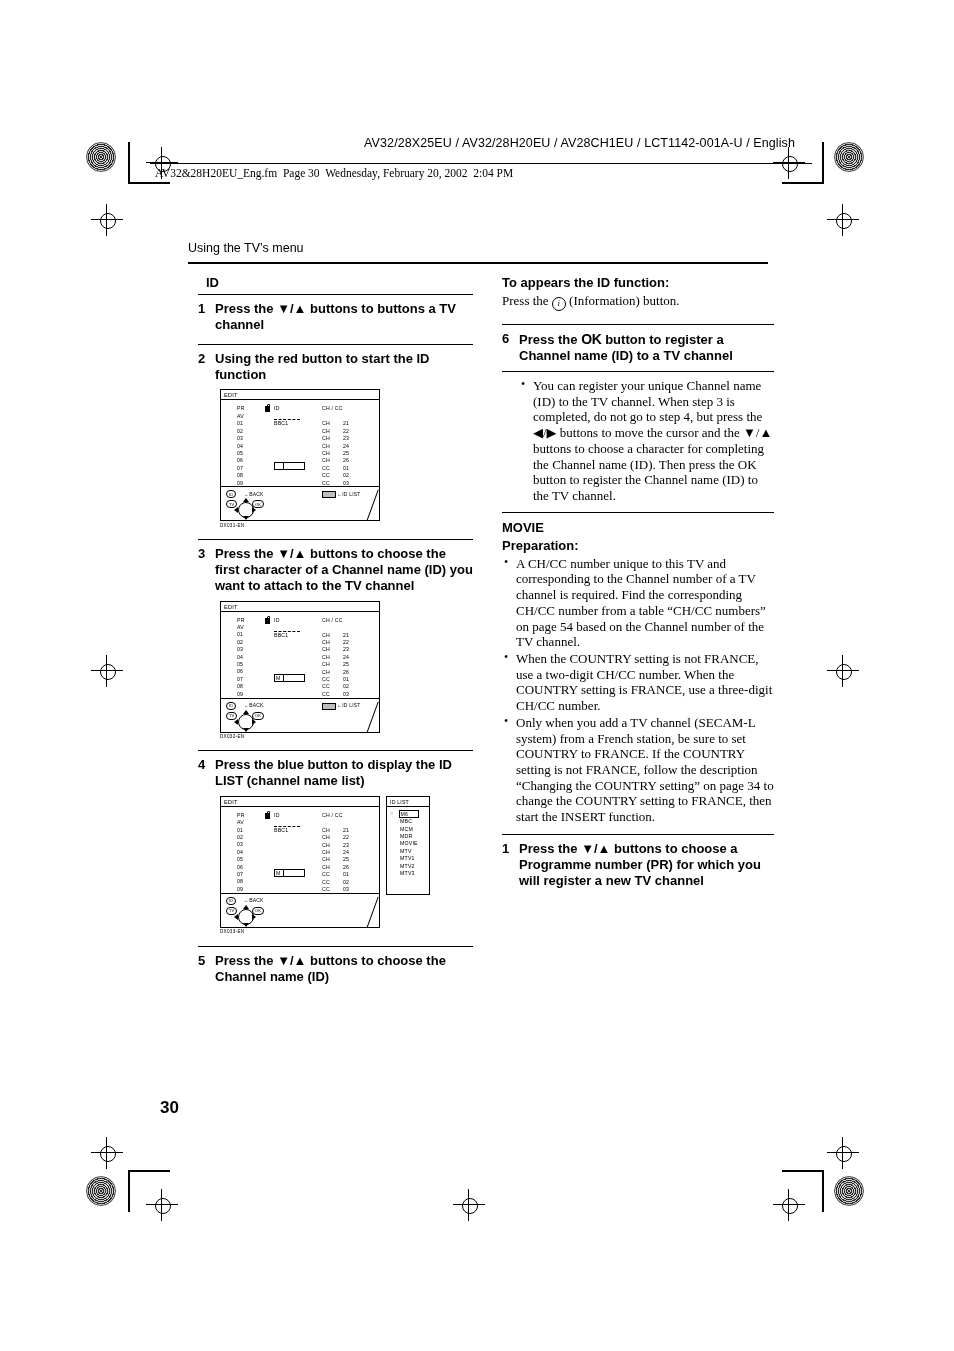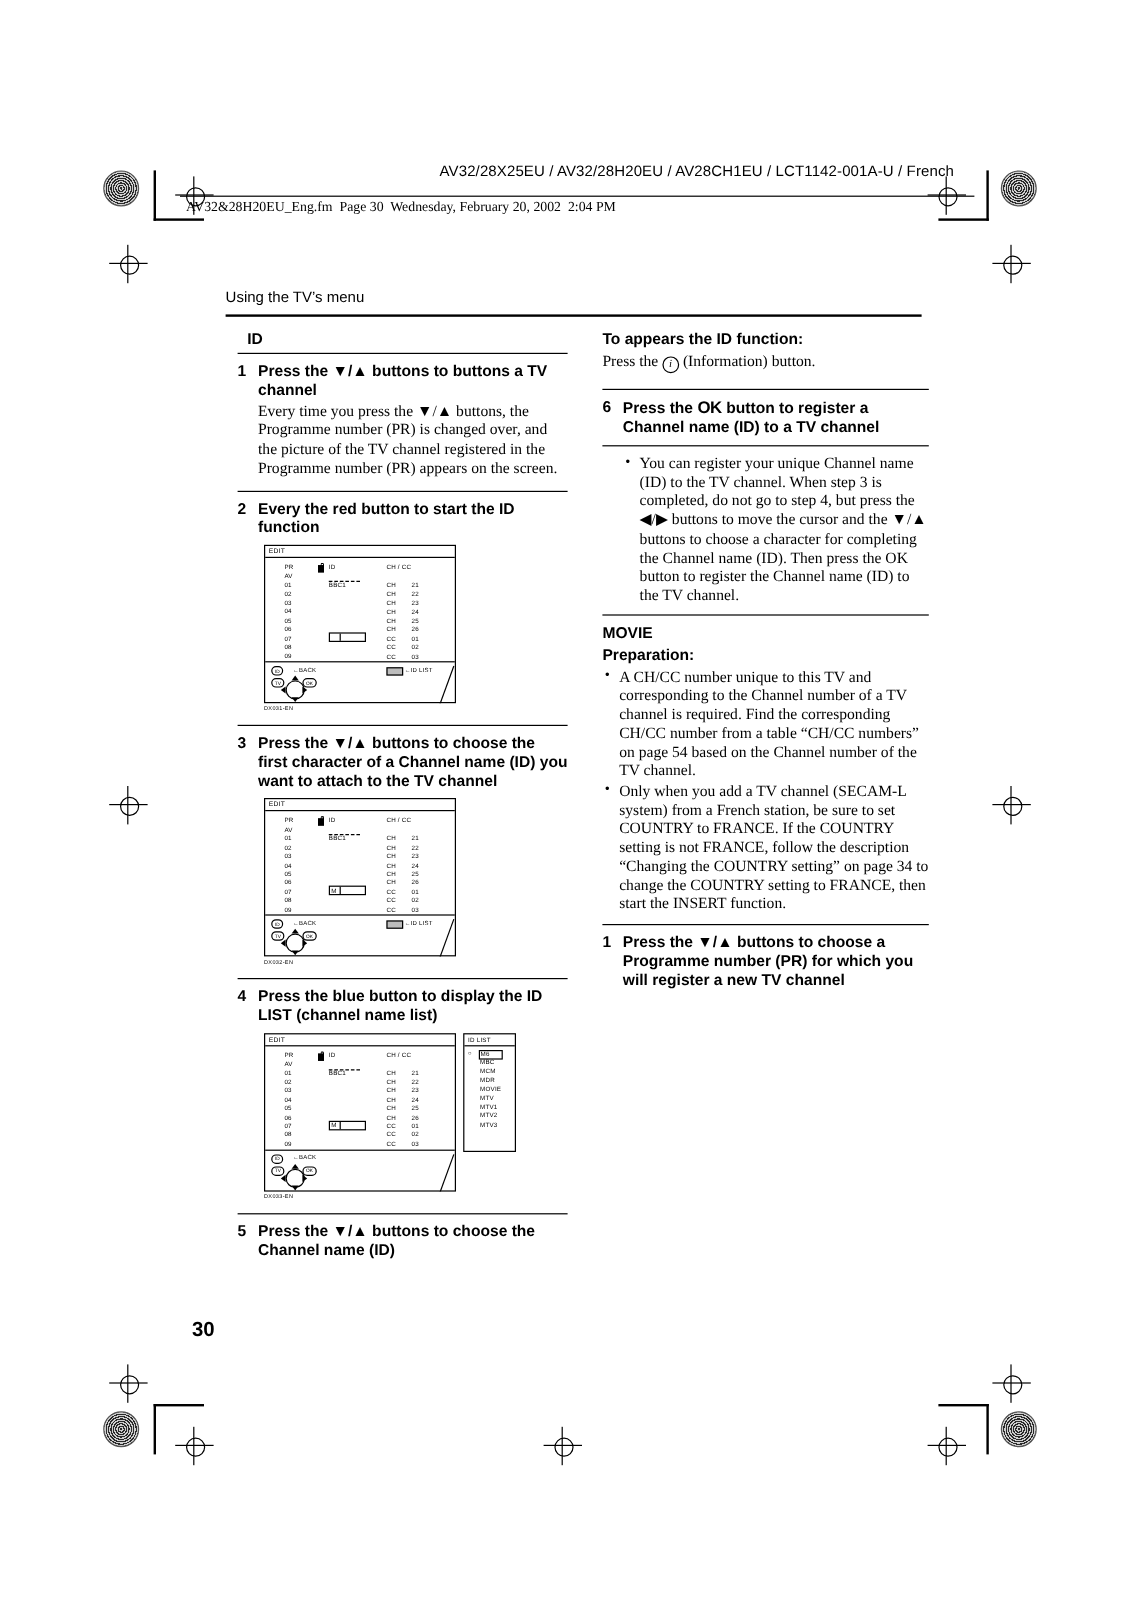--- a/index.html
+++ b/index.html
@@ -441,43 +441,42 @@
 
 <div class="crop-mark" style="left:128px;top:142px;width:1.5px;height:42px;"></div>
 <div class="crop-mark" style="left:128px;top:182px;width:42px;height:1.5px;"></div>
 <div class="crop-mark" style="left:822px;top:142px;width:1.5px;height:42px;"></div>
 <div class="crop-mark" style="left:782px;top:182px;width:42px;height:1.5px;"></div>
 <div class="crop-mark" style="left:128px;top:1170px;width:1.5px;height:42px;"></div>
 <div class="crop-mark" style="left:128px;top:1170px;width:42px;height:1.5px;"></div>
 <div class="crop-mark" style="left:822px;top:1170px;width:1.5px;height:42px;"></div>
 <div class="crop-mark" style="left:782px;top:1170px;width:42px;height:1.5px;"></div>
 
-<div class="model-line">AV32/28X25EU / AV32/28H20EU / AV28CH1EU / LCT1142-001A-U / French</div>
+<div class="model-line">AV32/28X25EU / AV32/28H20EU / AV28CH1EU / LCT1142-001A-U / English</div>
 <div class="fm-bar"></div>
 <div class="fm-line">AV32&amp;28H20EU_Eng.fm  Page 30  Wednesday, February 20, 2002  2:04 PM</div>
 
 <div class="running-head">Using the TV’s menu</div>
 <div class="head-rule"></div>
 
 <div class="col-left">
 
   <div class="sec-title indent">ID</div>
   <div class="rule"></div>
 
   <div class="step">
     <div class="step-num">1</div>
     <div class="step-head">Press the ▼/▲ buttons to buttons a TV channel</div>
   </div>
-  <div class="body-text">Every time you press the ▼/▲ buttons, the Programme number (PR) is changed over, and the picture of the TV channel registered in the Programme number (PR) appears on the screen.</div>
 
   <div class="rule" style="margin-top:11px;"></div>
 
   <div class="step">
     <div class="step-num">2</div>
-    <div class="step-head">Every the red button to start the ID function</div>
+    <div class="step-head">Using the red button to start the ID function</div>
   </div>
 
   <div class="tv-fig">
     <div class="osd">
       <div class="osd-title">EDIT</div>
       <div class="osd-divider"></div>
       <div class="osd-body">
         <div class="osd-hdr" style="left:16px;top:5px;">PR</div>
         <div class="lock-icon" style="left:44px;top:6px;"></div>
         <div class="osd-hdr" style="left:53px;top:5px;">ID</div>
@@ -647,20 +646,21 @@
     <li>You can register your unique Channel name (ID) to the TV channel. When step 3 is completed, do not go to step 4, but press the ◀/▶ buttons to move the cursor and the ▼/▲ buttons to choose a character for completing the Channel name (ID). Then press the OK button to register the Channel name (ID) to the TV channel.</li>
   </ul>
 
   <div class="rule" style="margin-top:8px;"></div>
 
   <div class="sec-title" style="margin-top:7px;">MOVIE</div>
   <div class="sec-title" style="margin-top:3px;">Preparation:</div>
 
   <ul class="bullets">
     <li>A CH/CC number unique to this TV and corresponding to the Channel number of a TV channel is required. Find the corresponding CH/CC number from a table “CH/CC numbers” on page 54 based on the Channel number of the TV channel.</li>
+    <li>When the COUNTRY setting is not FRANCE, use a two-digit CH/CC number. When the COUNTRY setting is FRANCE, use a three-digit CH/CC number.</li>
     <li>Only when you add a TV channel (SECAM-L system) from a French station, be sure to set COUNTRY to FRANCE. If the COUNTRY setting is not FRANCE, follow the description “Changing the COUNTRY setting” on page 34 to change the COUNTRY setting to FRANCE, then start the INSERT function.</li>
   </ul>
 
   <div class="rule" style="margin-top:9px;"></div>
 
   <div class="step">
     <div class="step-num">1</div>
     <div class="step-head">Press the ▼/▲ buttons to choose a Programme number (PR) for which you will register a new TV channel</div>
   </div>
 

